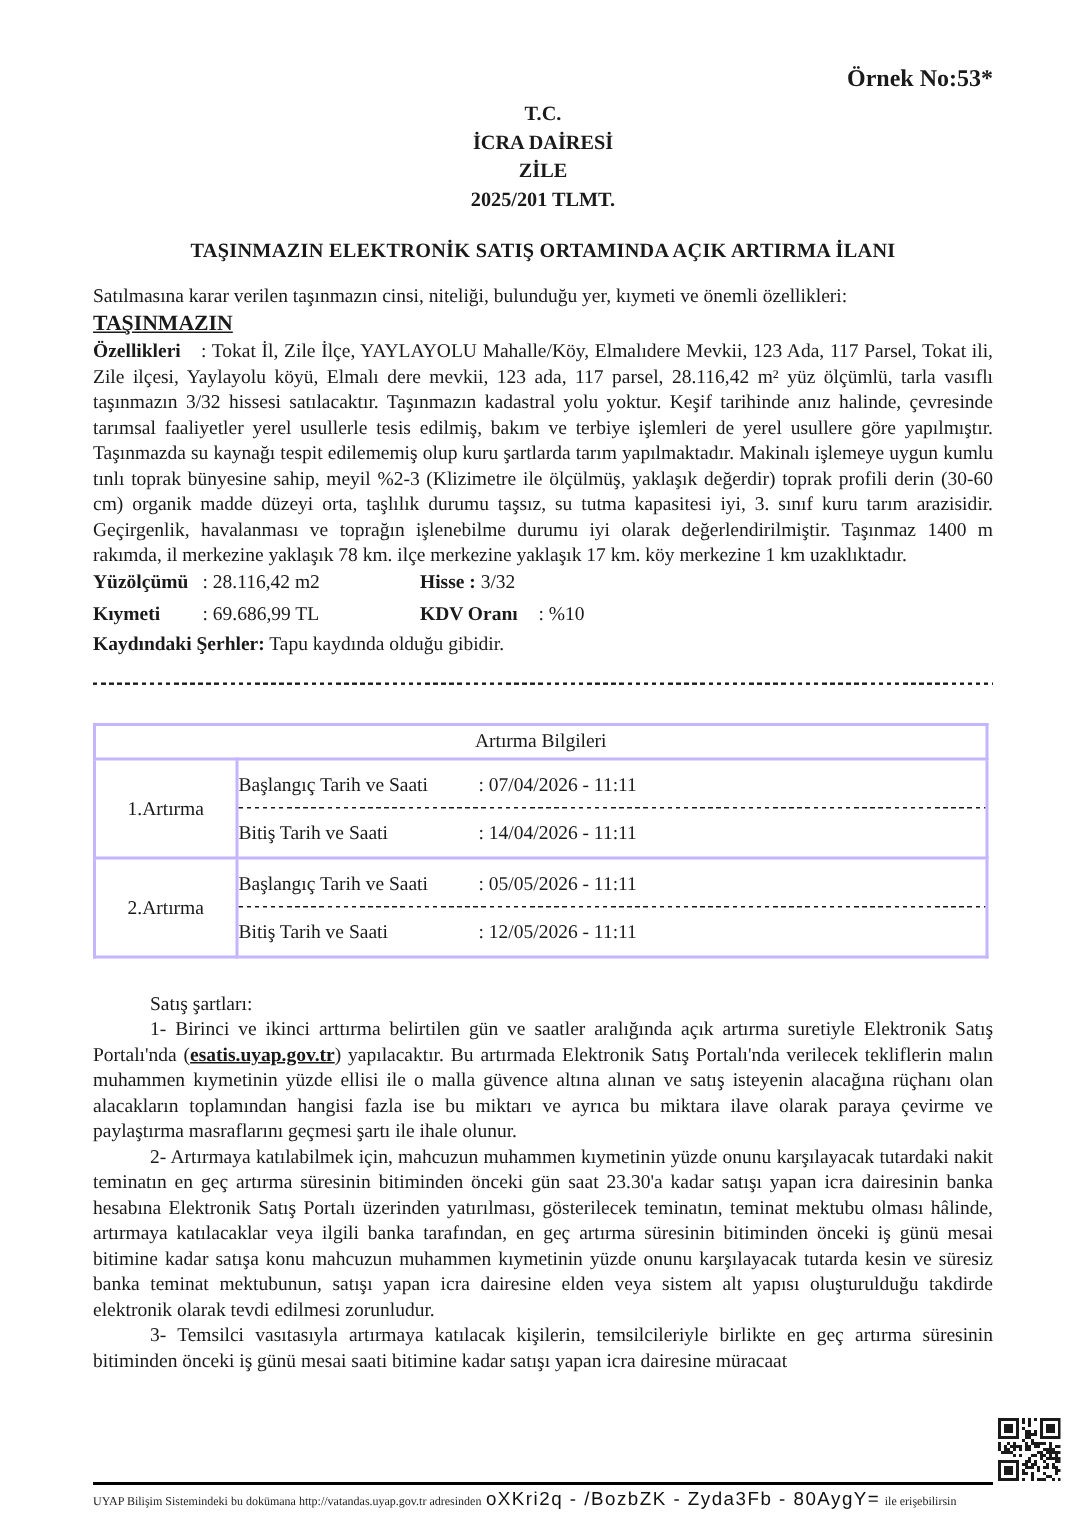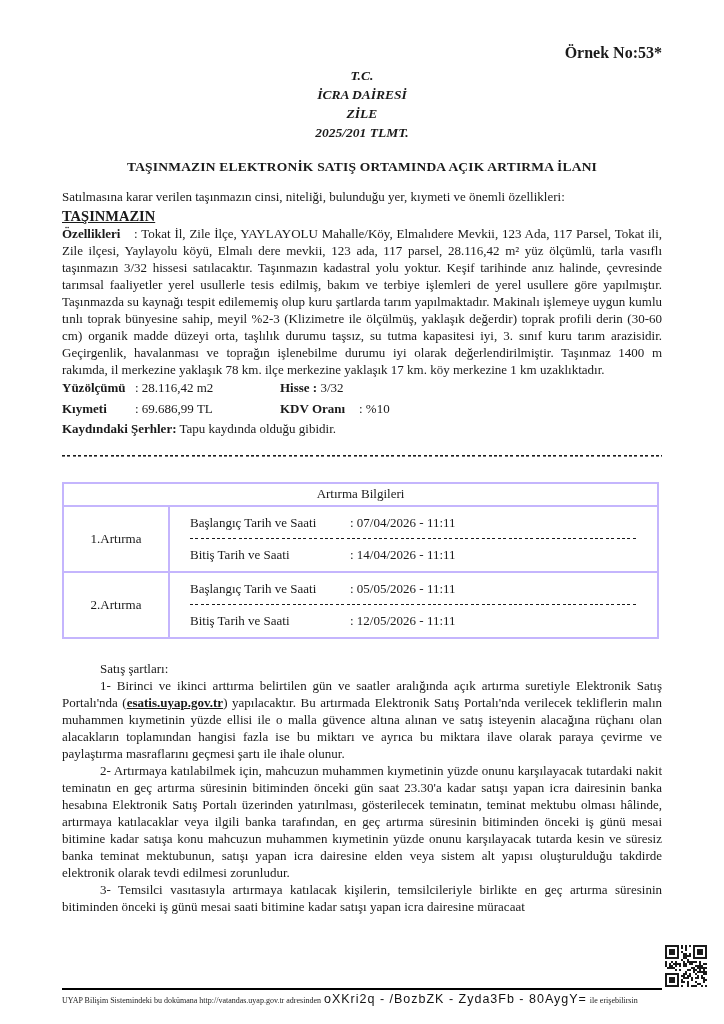--- a/index.html
+++ b/index.html
@@ -9,21 +9,21 @@
     width: 724px; height: 1024px;
     background: #ffffff;
     color: #1a1a1a;
     font-family: "Liberation Serif", serif;
     font-size: 13px;
     margin: 0 auto;
     overflow: hidden;
   }
   .content { position: absolute; left: 62px; top: 0; width: 600px; }
   .ornek { margin-top: 44px; text-align: right; font-weight: bold; font-size: 16px; }
-  .court-header { margin-top: 4px; text-align: center; font-weight: bold; font-size: 13.5px; line-height: 19px; font-style: italic; }
+  .court-header { margin-top: 4px; text-align: center; font-weight: bold; font-size: 13.5px; line-height: 19px; }
   .doc-title { margin-top: 17px; text-align: center; font-weight: bold; font-size: 13.5px; letter-spacing: 0.2px; }
   .intro { margin-top: 14px; font-size: 13px; }
   .sec-head { margin-top: 3px; font-weight: bold; font-size: 14.5px; text-decoration: underline; }
   .para { font-size: 13px; line-height: 17px; }
   .just { text-align: justify; }
   .oz-label { display: inline-block; width: 72px; font-weight: bold; }
   .detail-row { font-size: 13px; line-height: 20.5px; }
   .dcol1 { display: inline-block; width: 218px; vertical-align: top; }
   .lblw { display: inline-block; width: 73px; font-weight: bold; }
   .lblw2 { display: inline-block; width: 79px; font-weight: bold; }
@@ -33,22 +33,22 @@
     background-image: repeating-linear-gradient(90deg, #1a1a1a 0 3px, transparent 3px 5.4px);
     background-position: 0 50%; background-size: 100% 1.6px; background-repeat: no-repeat;
   }
   table.auction {
     margin-top: 25px; width: 597px;
     border-collapse: collapse;
     font-size: 13px;
   }
   table.auction, table.auction td { border: 2px solid #c4b5fd; }
   td.tbl-title { text-align: center; height: 23px; padding: 1px 0; }
-  td.rowname { width: 106px; text-align: center; }
-  td.rowdata { padding: 6px 20px; }
+  td.rowname { width: 95px; text-align: center; }
+  td.rowdata { padding: 6px 0; }
   .dt-line { line-height: 20px; white-space: nowrap; }
   .dt-key { display: inline-block; width: 160px; }
   .inrow-dashes {
     height: 2px; margin: 5px 0;
     background-image: repeating-linear-gradient(90deg, #1a1a1a 0 3px, transparent 3px 5.4px);
     background-position: 0 50%; background-size: 100% 1.4px; background-repeat: no-repeat;
   }
   .cond-head { margin-top: 21px; font-size: 13px; line-height: 17px; text-indent: 38px; }
   .cond { text-indent: 38px; }
   .cond .u { font-weight: bold; text-decoration: underline; }

